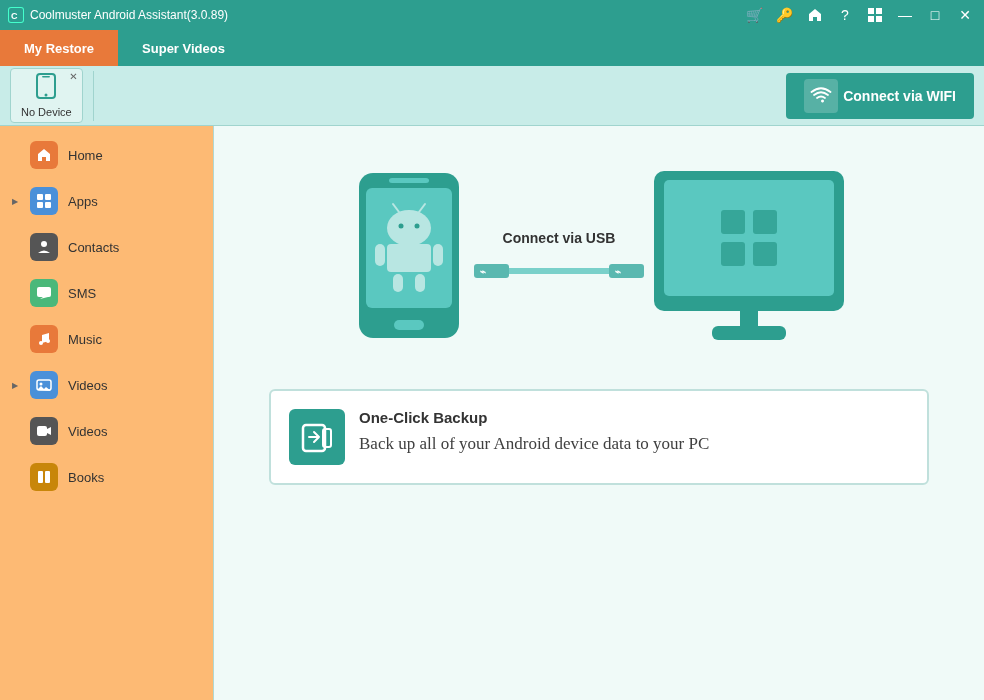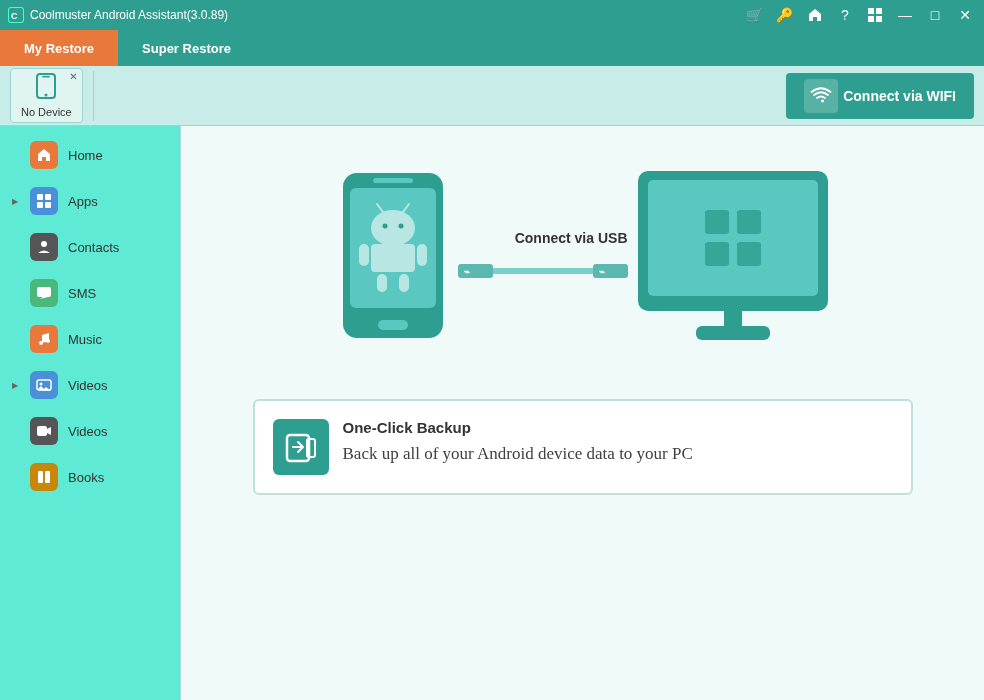--- a/index.html
+++ b/index.html
@@ -93,22 +93,22 @@
     }
 
     
     .content-area {
       display: flex;
       height: calc(700px - 30px - 36px - 60px);
     }
 
     
     .sidebar {
-      width: 181px;
-      background: #5eead4;
+      width: 214px;
+      background: #fdba74;
       border-right: 1px solid #b0d8d2;
       padding: 6px 0;
       flex-shrink: 0;
     }
     .sidebar-item {
       display: flex; align-items: center;
       padding: 9px 12px 9px 30px;
       cursor: pointer;
       gap: 10px;
       position: relative;
@@ -153,38 +153,38 @@
       gap: 0;
       margin: 20px 0 30px;
       width: 100%;
     }
 
     
     .phone-svg-wrap { display: flex; align-items: center; justify-content: center; }
 
     
     .usb-area {
-      display: flex; flex-direction: column; align-items: flex-end;
+      display: flex; flex-direction: column; align-items: center;
       gap: 4px;
     }
     .usb-line {
       display: flex; align-items: center; gap: 0;
     }
     .usb-label {
       font-size: 14px; color: #333; font-weight: bold;
       margin-bottom: 6px; text-align: center;
     }
 
     
     .bottom-cards {
       display: flex;
       gap: 20px;
       width: 100%;
       max-width: 660px;
-      margin-top: 20px;
+      margin-top: 10px;
       border-radius: 17px;
     }
     .card {
       flex: 1;
       border: 2px solid #c0e0dc;
       border-radius: 6px;
       background: white;
       padding: 18px;
       display: flex;
       align-items: flex-start;
@@ -231,21 +231,21 @@
         </svg>
     </div>
     <div class="titlebar-btn">—</div>
     <div class="titlebar-btn">□</div>
     <div class="titlebar-btn close">✕</div>
   </div>
 </div>
 
 <div class="main-tabs">
   <div class="main-tab active">My Restore</div>
-  <div class="main-tab">Super Restore</div>
+  <div class="main-tab">Super Videos</div>
 </div>
 
 <div class="device-bar">
   <div class="device-tab">
     <span class="device-tab-close">✕</span>
     <div class="device-phone-icon">
       <svg width="22" height="26" viewBox="0 0 22 26">
         <rect x="2" y="1" width="18" height="24" rx="3" fill="none" stroke="#2d9e8f" stroke-width="2"></rect>
         <rect x="7" y="3" width="8" height="1.5" rx="1" fill="#2d9e8f"></rect>
         <circle cx="11" cy="22" r="1.5" fill="#2d9e8f"></circle>

